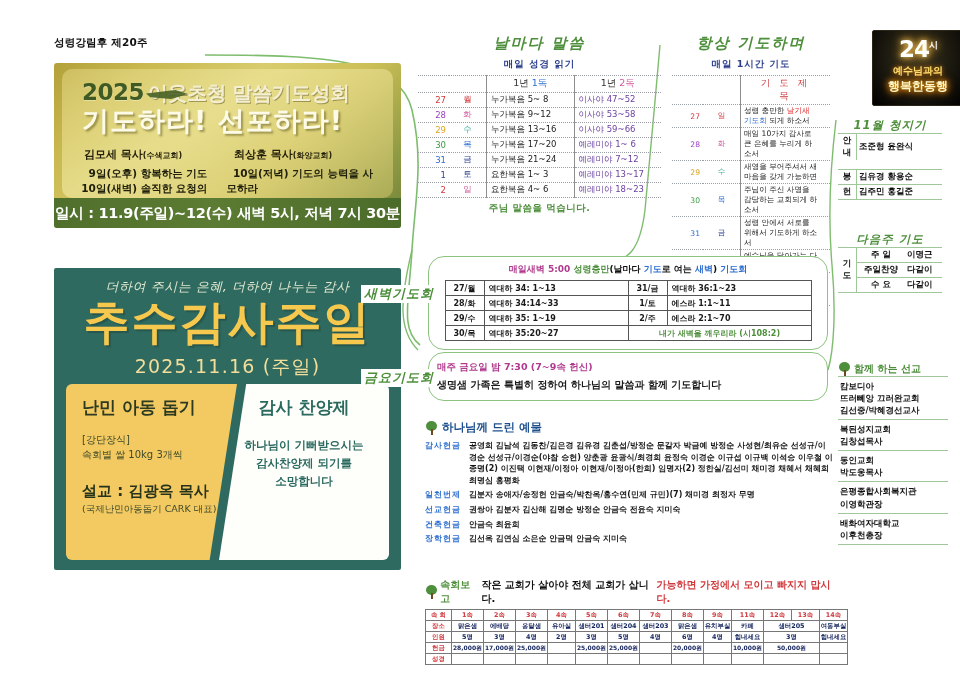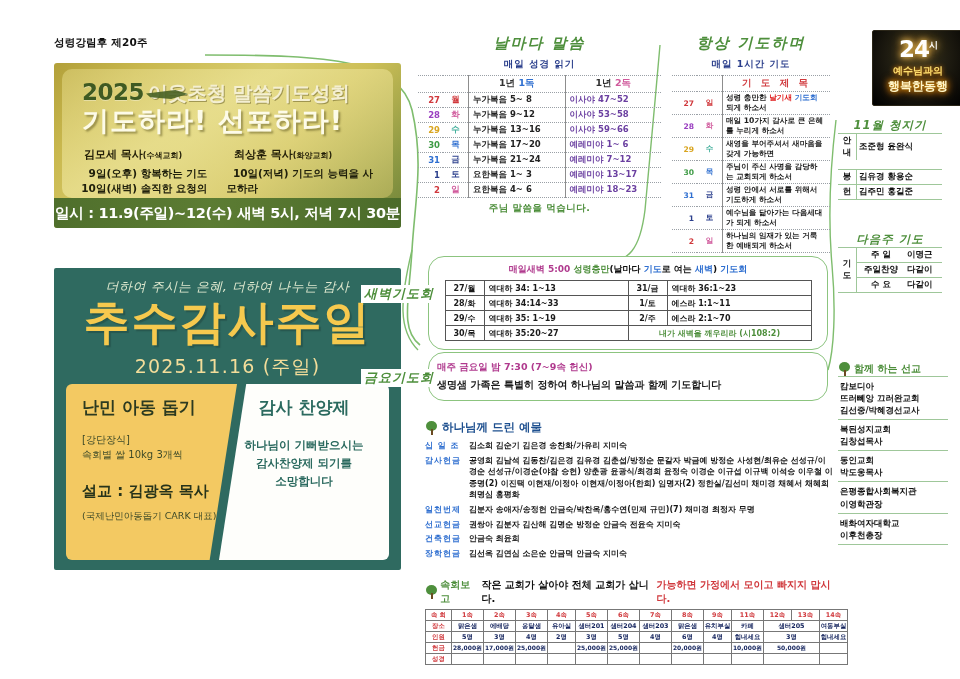--- a/index.html
+++ b/index.html
@@ -101,36 +101,36 @@
     padding:12px 0 0 16px;box-sizing:border-box;
   }
   #p2right{
     flex:1;background:#fefefb;border-radius:0 6px 6px 0;margin-left:-18px;
     clip-path:polygon(16% 0,100% 0,100% 100%,0 100%);
     padding:12px 10px 0 10px;box-sizing:border-box;text-align:center;
   }
   .p2h-left{font-size:17px;font-weight:bold;color:#2c3a20;margin-bottom:13px;}
   .p2-note{font-size:10px;color:#3d4a28;line-height:1.5;margin-bottom:20px;}
   .p2-sermon{font-size:15px;font-weight:bold;color:#26331a;}
-  .p2-sermon-sub{font-size:9.5px;color:#3d4a28;margin-top:9px;}
+  .p2-sermon-sub{font-size:9.5px;color:#3d4a28;margin-top:2px;}
   .p2h-right{font-size:17px;font-weight:bold;color:#2b6a5f;margin-bottom:18px;}
   .p2-wish{font-size:11.5px;font-weight:bold;color:#2b6a5f;line-height:1.55;}
   .sec-script{
     color:#4e8f3c;font-size:15px;font-weight:bold;font-style:italic;letter-spacing:2px;
   }
   #bible{left:418px;top:34px;width:243px;}
   #bible .sec-script{display:block;text-align:center;}
   #bible .subhead{
     text-align:center;font-size:9.5px;font-weight:bold;color:#2b3f8c;
     margin-top:5px;letter-spacing:1px;
   }
   table.dashed{border-collapse:collapse;width:100%;margin-top:4px;font-size:8.5px;}
   table.dashed td,table.dashed th{
     border-top:1px dotted #9aa0a6;border-bottom:1px dotted #9aa0a6;
-    padding:1px 6px;font-weight:bold;
+    padding:1px 12px;font-weight:normal;
   }
   .bd{border-left:1px solid #8d8d8d;}
   .c-day{width:16px;text-align:right;padding-right:3px !important;}
   .c-dow{width:13px;text-align:center;}
   .hdr1{text-align:center;font-size:9.5px;color:#333;padding-bottom:2px !important;}
   .t-blue{color:#2f6fd0;}
   .t-pink{color:#d05a9c;}
   .bookcell{color:#222;padding-left:4px !important;}
   .bookcell2{color:#6a3fa0;padding-left:4px !important;}
   .footline{
@@ -477,24 +477,20 @@
 
   <div class="abs" id="offering">
     <div class="sec-h">
       <span class="tree">
           <span class="crown"></span>
           <span class="trunk"></span>
         </span>
       <span>하나님께 드린 예물</span>
     </div>
     <div class="off-rows">
-      <div class="off-row">
-        <div class="off-label">십 일 조</div>
-        <div class="off-names">김소희 김순기 김은경 송찬화/가유리 지미숙</div>
-      </div>
       <div class="off-row">
         <div class="off-label">감사헌금</div>
         <div class="off-names">공영희 김남석 김동찬/김은경 김유경 김춘섭/방정순 문갈자 박금예 방정순 사성현/최유순 선성규/이경순 선성규/이경순(야참 승헌) 양춘광 윤광식/최경희 윤정숙 이경순 이규섭 이규백 이석승 이우철 이종명(2) 이진택 이현재/이정아 이현재/이정아(한희)  임명자(2) 정한실/김선미 채미경 채혜서 채혜희 최명심 홍평화</div>
       </div>
       <div class="off-row">
         <div class="off-label">일천번제</div>
         <div class="off-names">김분자 송애자/송정헌 안금숙/박찬옥/홍수연(민제 규민)(7) 채미경 최정자 무명</div>
       </div>
       <div class="off-row">
         <div class="off-label">선교헌금</div>

